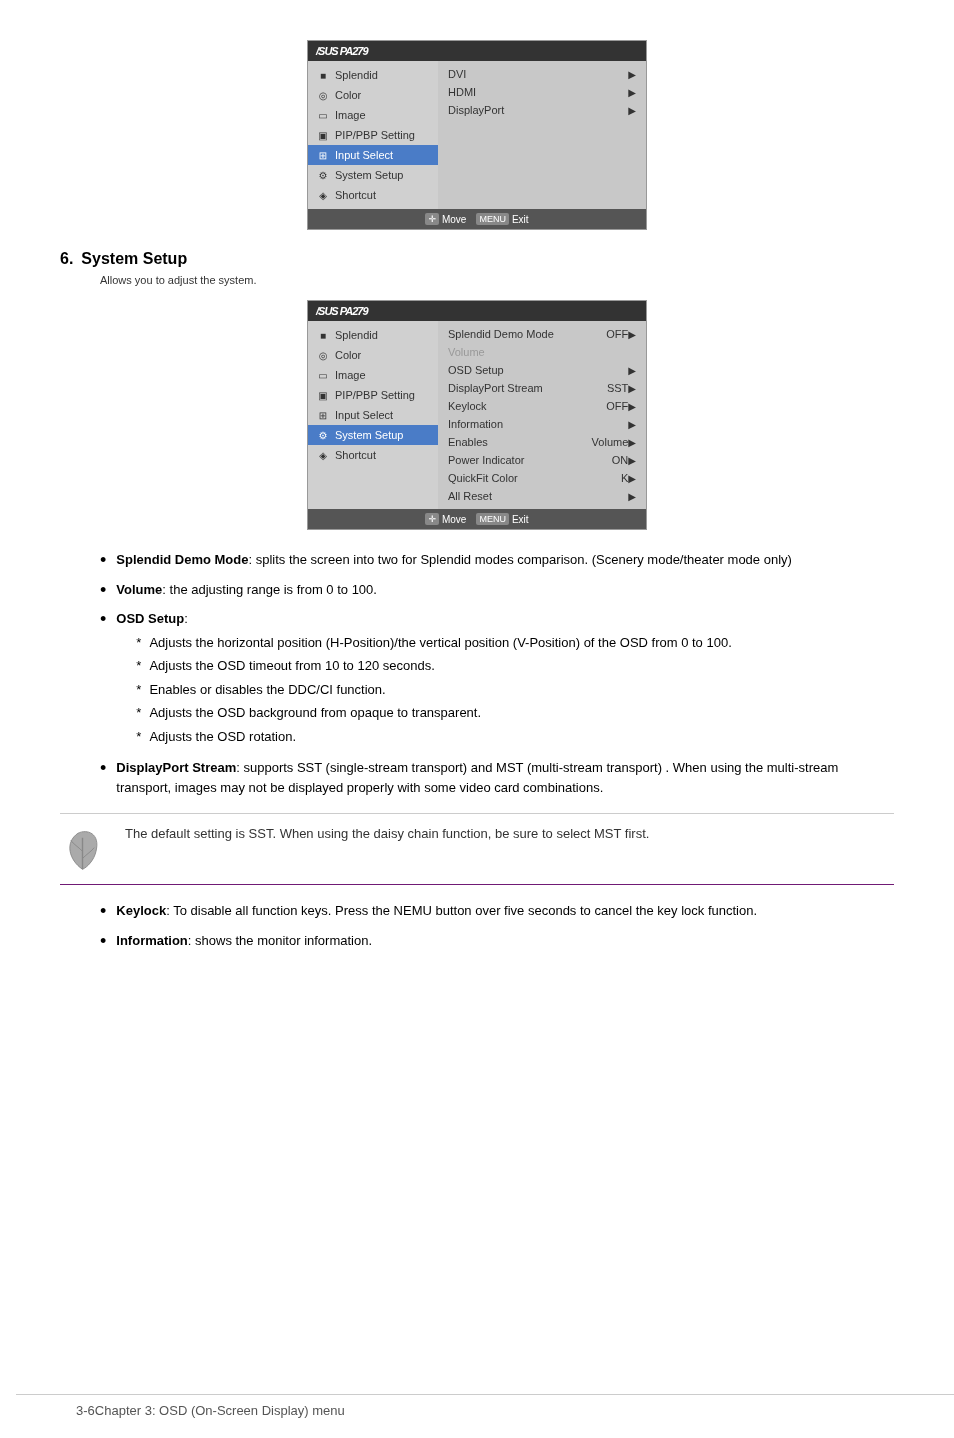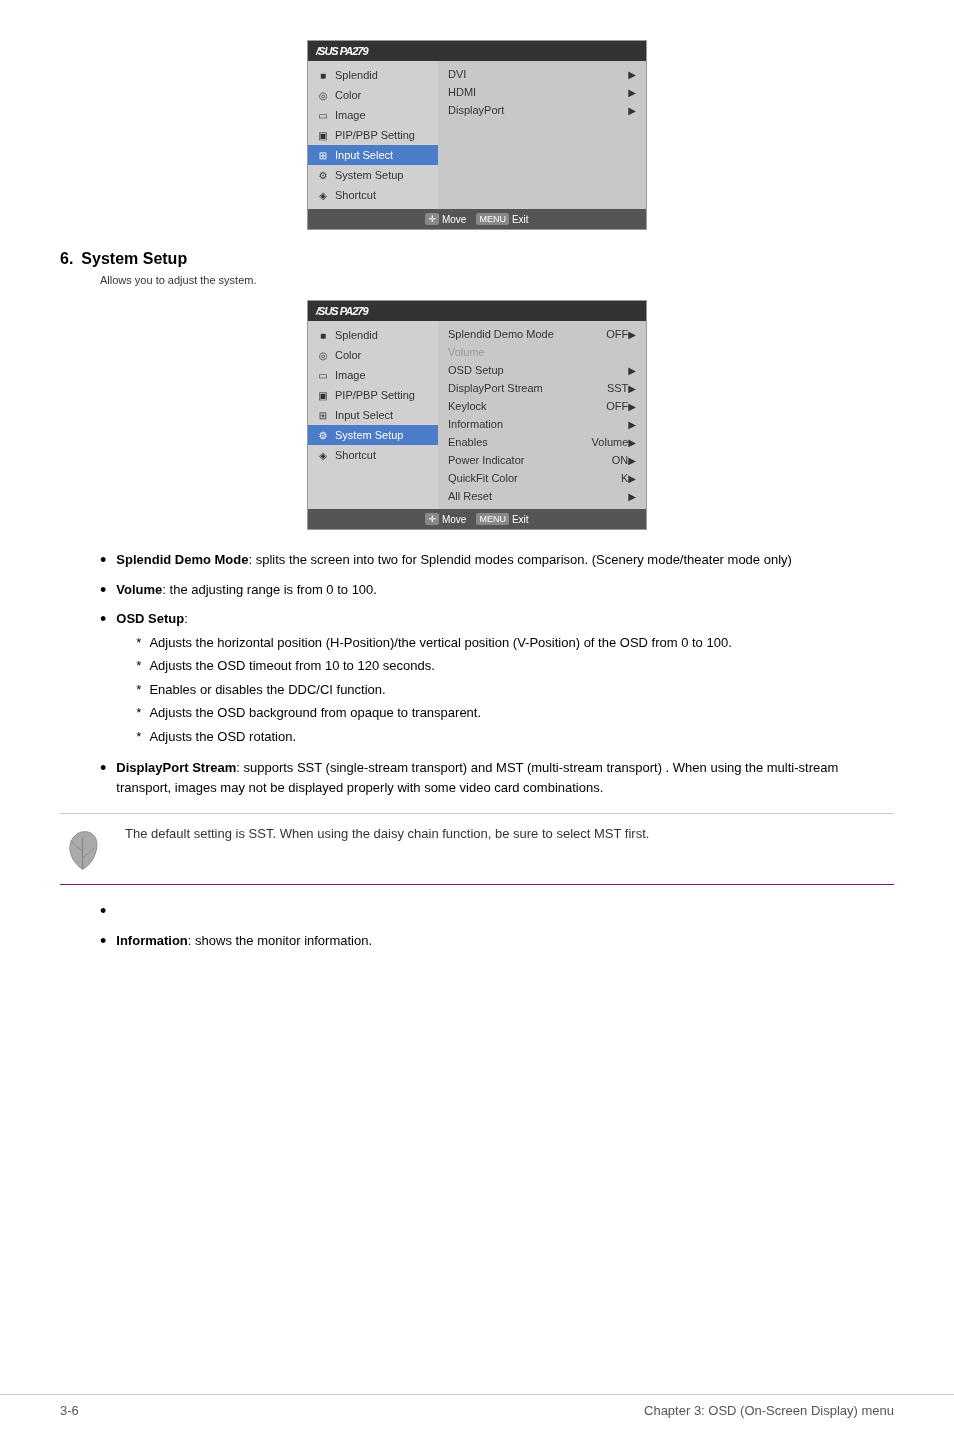--- a/index.html
+++ b/index.html
@@ -209,25 +209,25 @@
     .note-text {
       font-size: 13px;
       line-height: 1.5;
       color: #333;
     }
 
     
     .page-footer {
       position: fixed;
       bottom: 20px;
-      left: 0;
+      left: 16px;
       right: 0;
       padding: 0 60px;
       display: flex;
-      justify-content: space-between;
+      justify-content: flex-start;
       align-items: center;
       font-size: 13px;
       color: #555;
       border-top: 1px solid #ccc;
       padding-top: 8px;
     }
 
     
     .leaf-svg {
       width: 45px;
@@ -493,20 +493,23 @@
       <path d="M25 50 L25 15" stroke="#888" stroke-width="1.5" fill="none"></path>
       <path d="M25 30 C20 25, 15 22, 12 18" stroke="#888" stroke-width="1" fill="none"></path>
       <path d="M25 38 C30 33, 35 30, 38 26" stroke="#888" stroke-width="1" fill="none"></path>
     </svg>
     <p class="note-text">The default setting is SST. When using the daisy chain function, be sure to select MST first.</p>
   </div>
 
   <ul class="bullet-list">
     <li>
       <span class="bullet-dot">•</span>
+      <span class="bullet-text">
+        <b>Keylock</b><span>: To disable all function keys. Press the NEMU button over five seconds to cancel the key lock function.</span>
+      </span>
     </li>
     <li>
       <span class="bullet-dot">•</span>
       <span class="bullet-text">
         <b>Information</b><span>: shows the monitor information.</span>
       </span>
     </li>
   </ul>
 
 </div>

